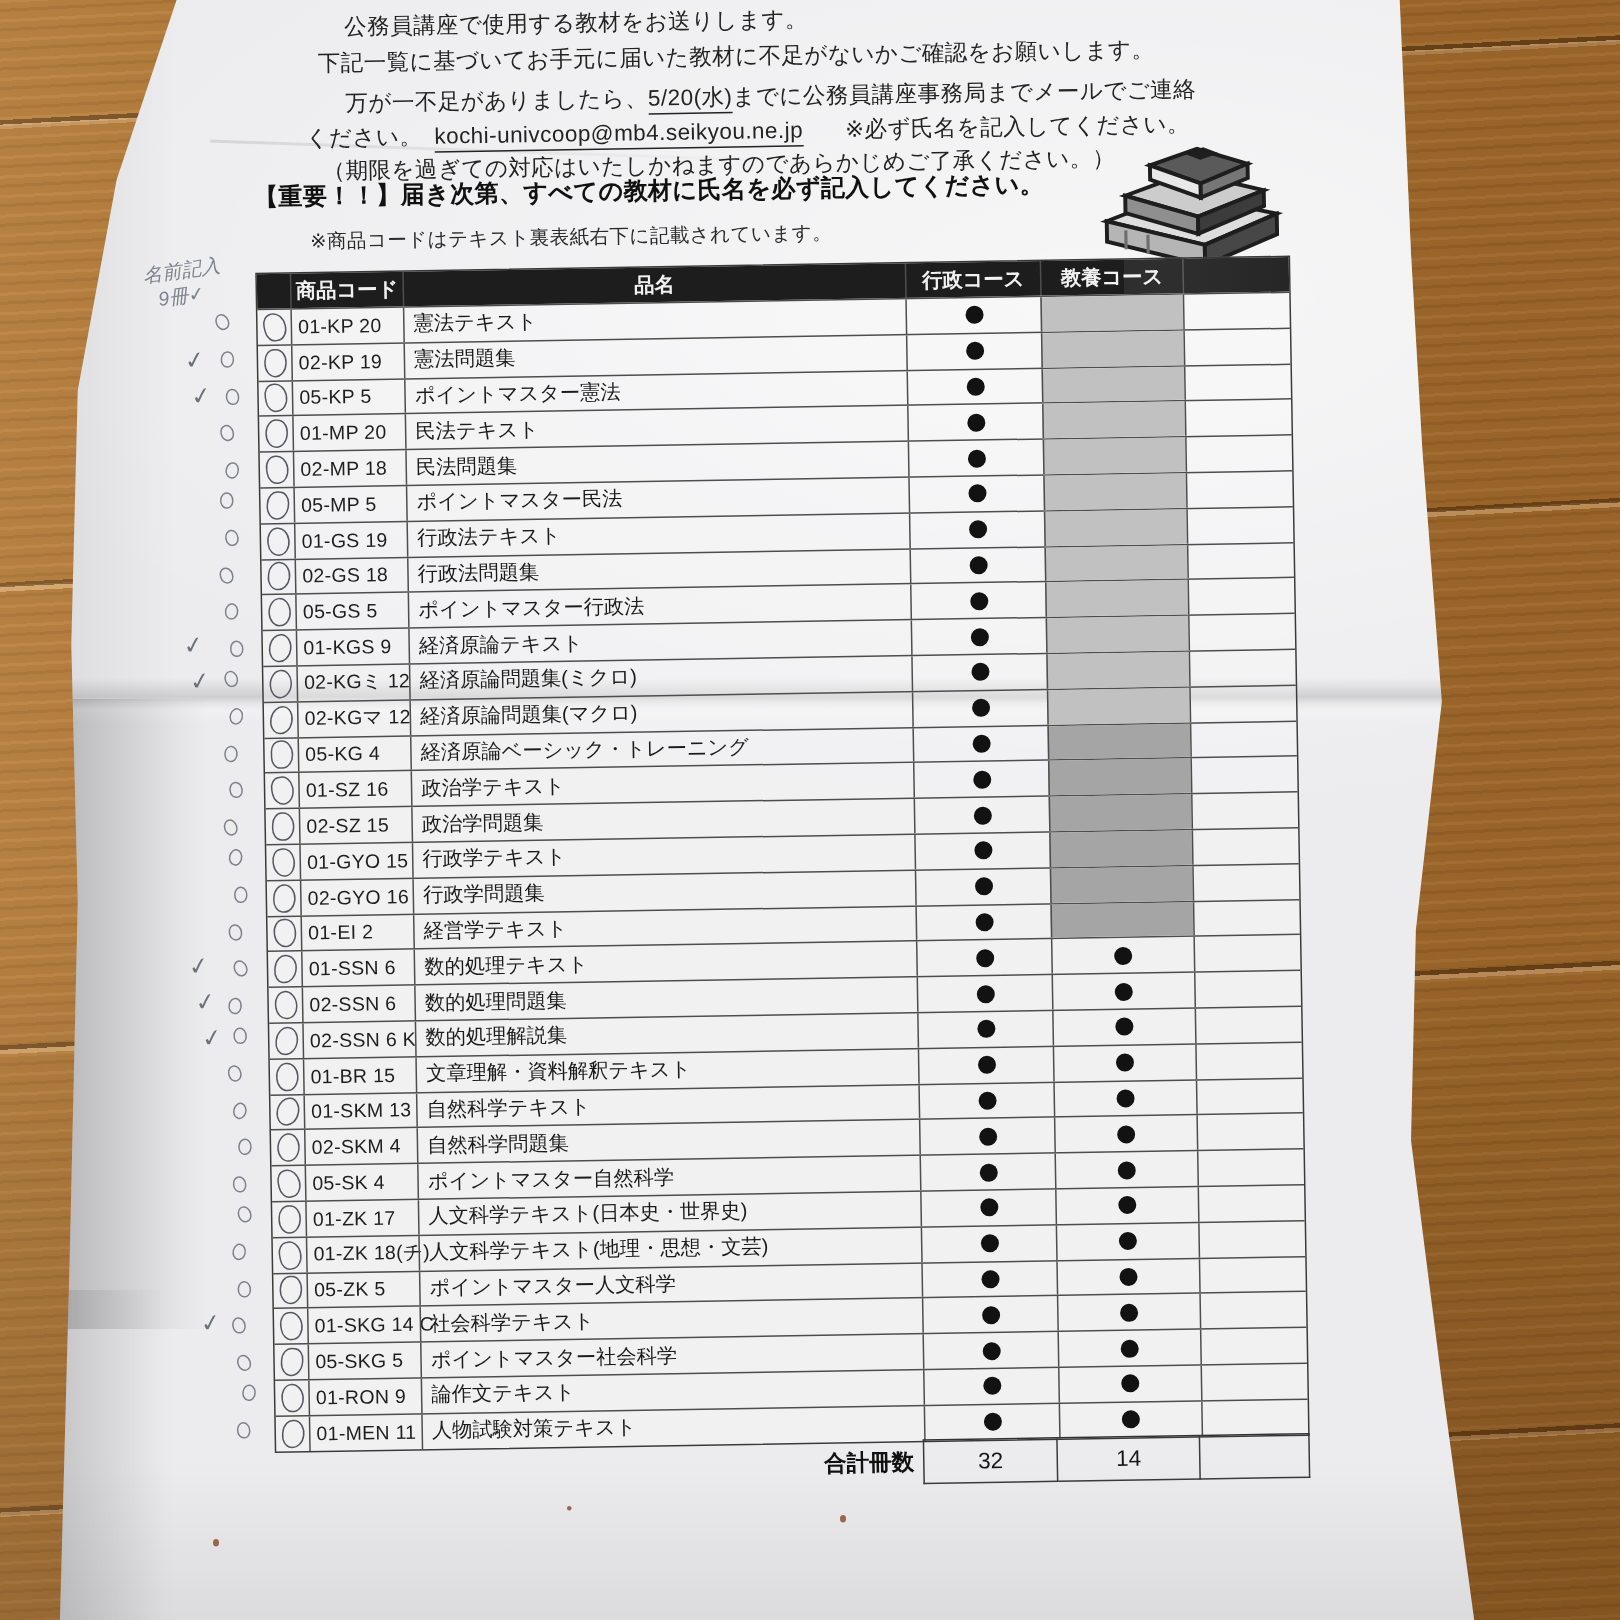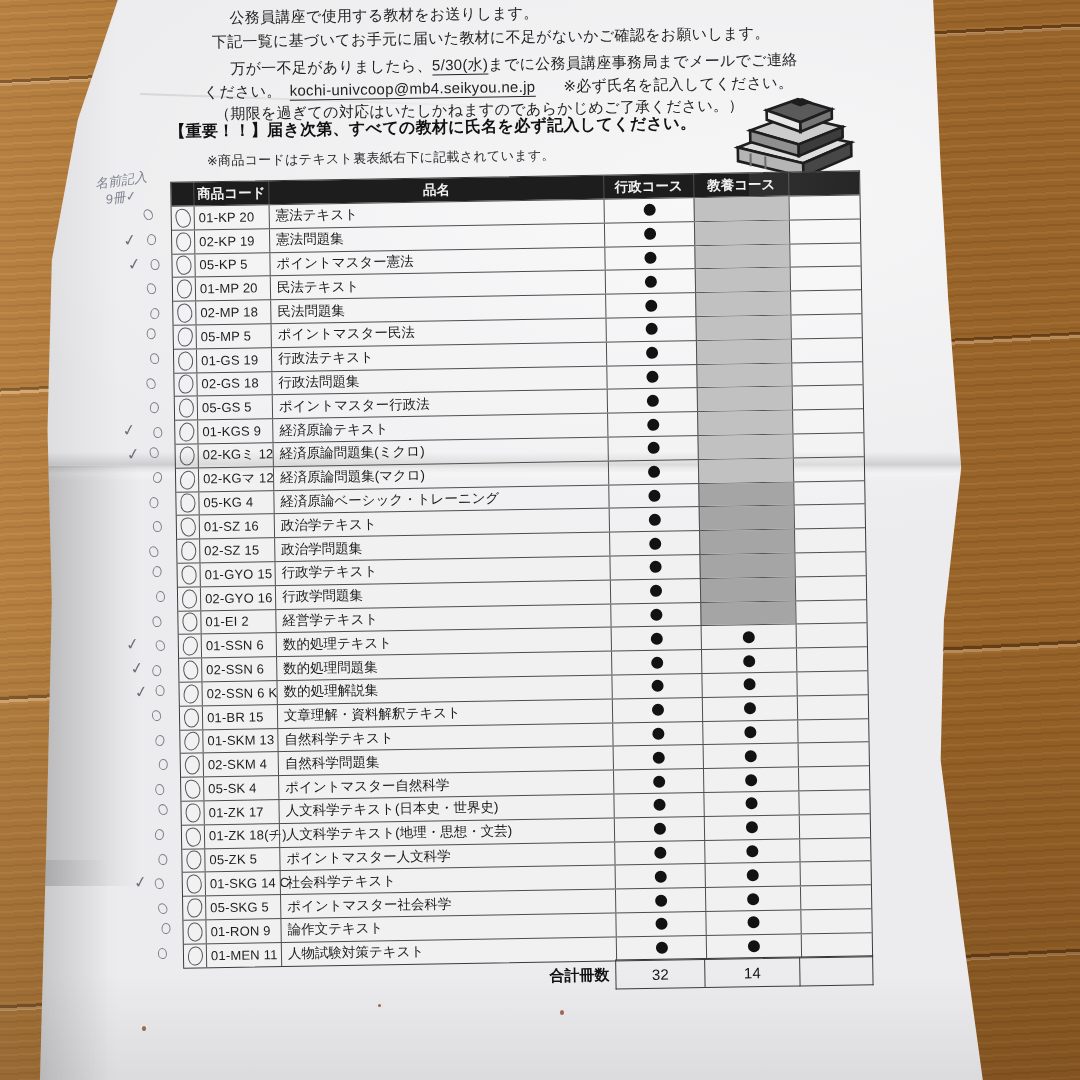--- a/index.html
+++ b/index.html
@@ -92,21 +92,21 @@
     <div class="left-lower-shadow2"></div>
     <div class="speck" style="left:142px;top:1026px;"></div>
     <div class="speck" style="left:560px;top:1010px;"></div>
     <div class="speck" style="left:378px;top:1004px;width:3px;height:3px;"></div>
 
     <div class="doc">
 
       <div class="pline" style="left:232px;top:6px;">公務員講座で使用する教材をお送りします。</div>
       <div class="pline" style="left:214px;top:30px;">下記一覧に基づいてお手元に届いた教材に不足がないかご確認をお願いします。</div>
 
-      <div class="pline" style="left:232px;top:57px;"><span>万が一不足がありましたら、</span><span class="uline">5/30(水)</span><span>までに公務員講座事務局までメールでご連絡</span></div>
+      <div class="pline" style="left:232px;top:57px;"><span>万が一不足がありましたら、</span><span class="uline">5/20(水)</span><span>までに公務員講座事務局までメールでご連絡</span></div>
       <div class="pline" style="left:205px;top:80px;"><span>ください。</span><span class="uline" style="margin-left:8px;">kochi-univcoop@mb4.seikyou.ne.jp</span><span style="margin-left:28px;">※必ず氏名を記入してください。</span></div>
       <div class="pline" style="left:216px;top:102px;">（期限を過ぎての対応はいたしかねますのであらかじめご了承ください。）</div>
 
       <div class="pline important-line" style="left:170px;top:118px;">【重要！！】届き次第、すべての教材に氏名を必ず記入してください。</div>
       <div class="pline code-note" style="left:207px;top:149px;">※商品コードはテキスト裏表紙右下に記載されています。</div>
 
       <svg class="books" viewBox="0 0 130 100">
         <polygon points="8,62 54,45 116,59 70,78" fill="#dedede" stroke="#1e1e1e" stroke-width="2.5"></polygon>
         <polygon points="8,62 8,75 70,91 70,78" fill="#b5b5b5" stroke="#1e1e1e" stroke-width="2.5"></polygon>
         <polygon points="70,78 116,59 116,72 70,91" fill="#474747" stroke="#1e1e1e" stroke-width="2.5"></polygon>

